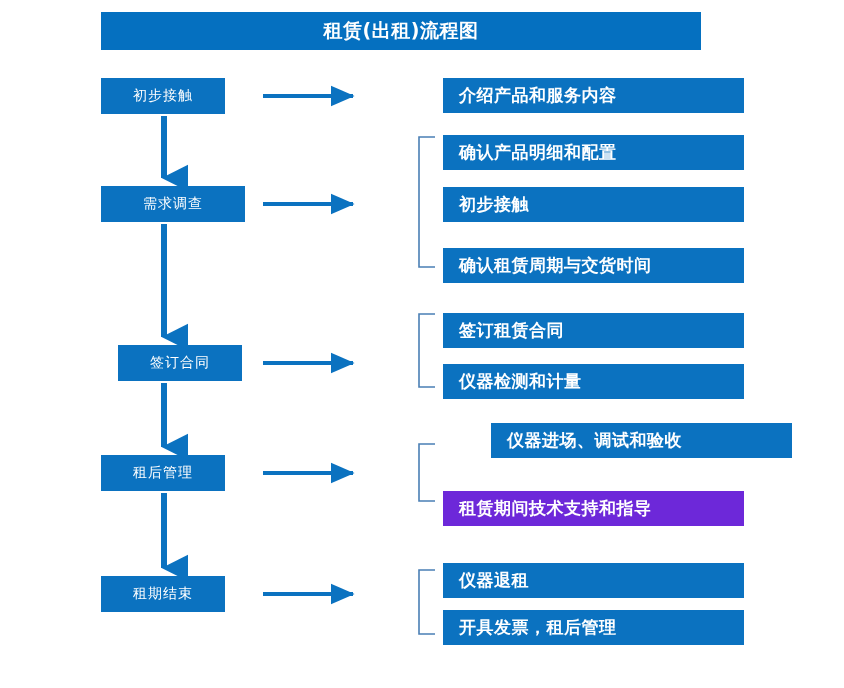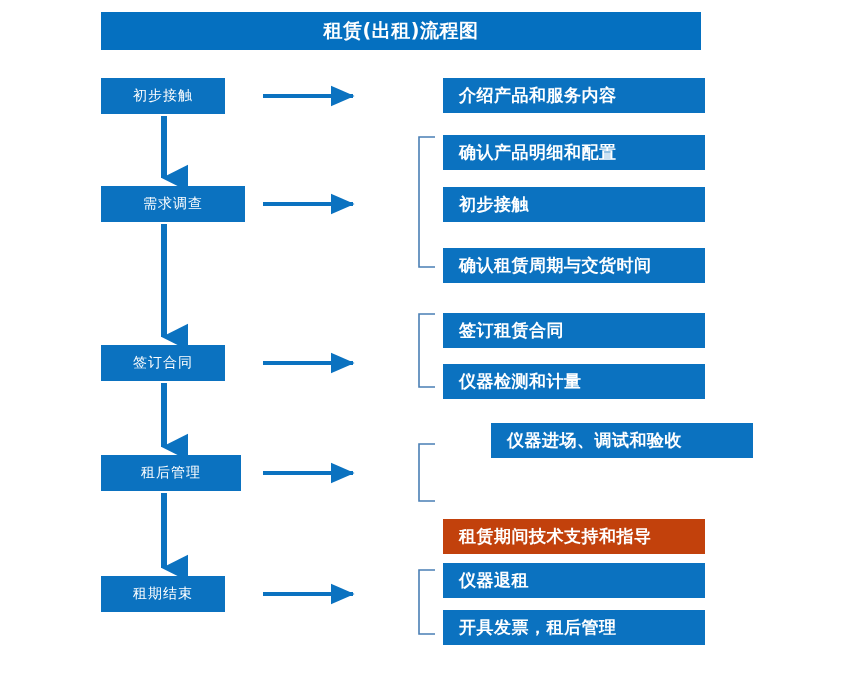--- a/index.html
+++ b/index.html
@@ -55,54 +55,54 @@
     display: flex;
     align-items: center;
     justify-content: flex-start;
     font-size: 17px;
     font-weight: bold;
     letter-spacing: 0.5px;
     height: 35px;
     padding-left: 16px;
     box-sizing: border-box;
     left: 443px;
-    width: 262px;
+    width: 301px;
   }
   svg.overlay {
     position: absolute;
     left: 0;
     top: 0;
     width: 844px;
     height: 688px;
     pointer-events: none;
   }
 </style>
 </head>
 <body>
 
 <div id="canvas">
 
   <div class="title-bar">租赁(出租)流程图</div>
 
   <div id="stage-layer">
       <div class="stage-box" style="left: 101px; top: 78px; width: 124px; background: rgb(11, 114, 192);">初步接触</div>
       <div class="stage-box" style="left: 101px; top: 186px; width: 144px; background: rgb(11, 114, 192);">需求调查</div>
-      <div class="stage-box" style="left: 101px; top: 345px; width: 124px; background: rgb(11, 114, 192);">签订合同</div>
-      <div class="stage-box" style="left: 101px; top: 455px; width: 140px; background: rgb(11, 114, 192);">租后管理</div>
+      <div class="stage-box" style="left: 118px; top: 345px; width: 124px; background: rgb(11, 114, 192);">签订合同</div>
+      <div class="stage-box" style="left: 101px; top: 455px; width: 124px; background: rgb(11, 114, 192);">租后管理</div>
       <div class="stage-box" style="left: 101px; top: 576px; width: 124px; background: rgb(11, 114, 192);">租期结束</div>
     </div>
   <div id="task-layer">
       <div class="task-box" style="top: 78px; background: rgb(11, 114, 192);">介绍产品和服务内容</div>
       <div class="task-box" style="top: 135px; background: rgb(11, 114, 192);">确认产品明细和配置</div>
       <div class="task-box" style="top: 187px; background: rgb(11, 114, 192);">初步接触</div>
       <div class="task-box" style="top: 248px; background: rgb(11, 114, 192);">确认租赁周期与交货时间</div>
       <div class="task-box" style="top: 313px; background: rgb(11, 114, 192);">签订租赁合同</div>
       <div class="task-box" style="top: 364px; background: rgb(11, 114, 192);">仪器检测和计量</div>
       <div class="task-box" style="top: 423px; background: rgb(11, 114, 192); margin-left: 48px;">仪器进场、调试和验收</div>
-      <div class="task-box" style="top: 519px; background: #c2410c;">租赁期间技术支持和指导</div>
+      <div class="task-box" style="top: 491px; background: #6d28d9;">租赁期间技术支持和指导</div>
       <div class="task-box" style="top: 563px; background: rgb(11, 114, 192);">仪器退租</div>
       <div class="task-box" style="top: 610px; background: rgb(11, 114, 192);">开具发票，租后管理</div>
     </div>
 
   <svg class="overlay" viewBox="0 0 844 688" xmlns="http://www.w3.org/2000/svg">
     <defs>
       <marker id="ah-right" markerWidth="7" markerHeight="7" refX="5.6" refY="3" orient="auto" markerUnits="strokeWidth">
         <path d="M0,0.4 L6,3 L0,5.6 z" fill="#0b72c0"></path>
       </marker>
       <marker id="ah-down" markerWidth="5" markerHeight="5" refX="2.4" refY="4" orient="auto" markerUnits="strokeWidth">

